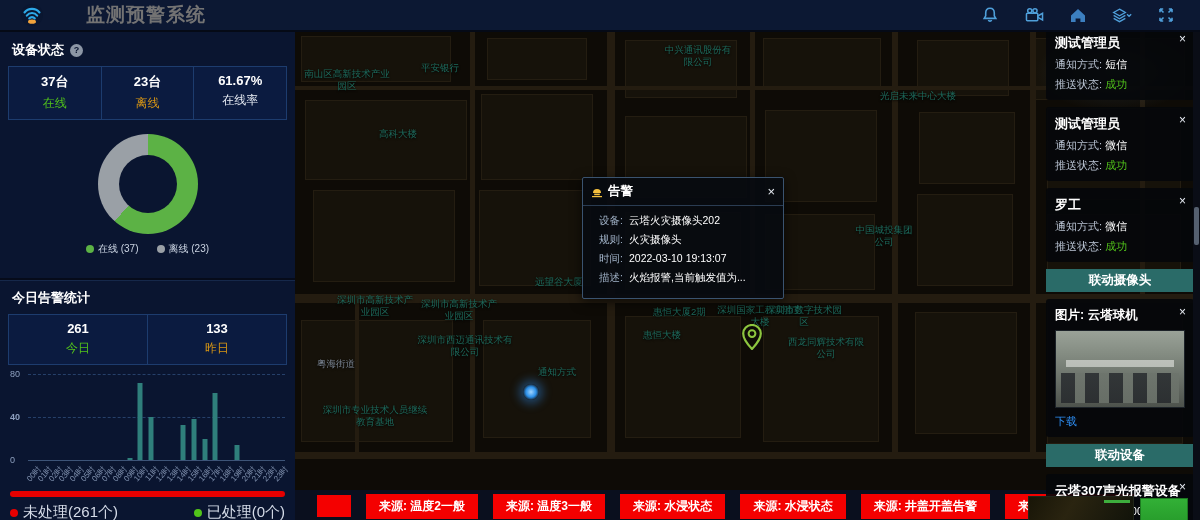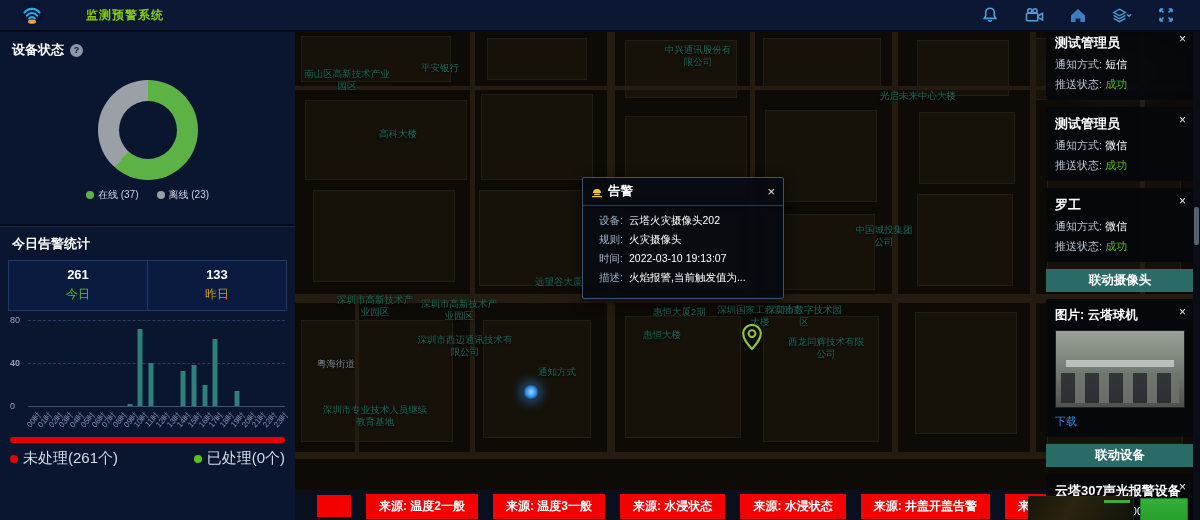--- a/index.html
+++ b/index.html
@@ -2,21 +2,21 @@
 <html><head>
 <meta charset="utf-8">
 <style>
   html,body{margin:0;padding:0;background:#05080f;}
   body{font-family:"Liberation Sans","DejaVu Sans",sans-serif;}
   .app{position:relative;width:1200px;height:520px;overflow:hidden;background:#0a1530;color:#fff;}
 
   
   .hdr{height:30px;background:#0c1833;border-bottom:2px solid #050a16;display:flex;align-items:center;padding:0 14px;}
   .logo{width:24px;height:24px;margin:0 14px 0 6px;flex:none;}
-  .hdr-title{font-size:12px;font-weight:bold;letter-spacing:1px;color:#84cc16;margin:0 0 0 28px;}
+  .hdr-title{font-size:19px;font-weight:bold;letter-spacing:1px;color:#737373;margin:0 0 0 28px;}
   .hdr-icons{margin-left:auto;display:flex;align-items:center;gap:24px;padding-right:10px;}
   .hicon{width:20px;height:20px;display:inline-flex;align-items:center;justify-content:center;cursor:pointer;}
   .hicon svg{stroke:#4f9fda;fill:none;stroke-width:1.6;}
   .hicon.filled svg{fill:#3c7fc0;stroke:none;}
 
   
   .main{display:flex;height:490px;}
   .left-panel{width:295px;flex:none;background:#0a1530;overflow:hidden;}
   .map-area{position:relative;flex:1;background:#0e0b06;overflow:hidden;}
 
@@ -156,20 +156,34 @@
   </header>
 
   <div class="main">
 
     <aside class="left-panel">
 
       <section>
         <div class="sec-title">
           <span>设备状态</span>
           <span class="help">?</span>
+        </div>
+        <div class="stat-box">
+          <div class="stat-cell">
+            <div class="stat-val">37台</div>
+            <div class="stat-lab c-green">在线</div>
+          </div>
+          <div class="stat-cell">
+            <div class="stat-val">23台</div>
+            <div class="stat-lab c-orange">离线</div>
+          </div>
+          <div class="stat-cell">
+            <div class="stat-val">61.67%</div>
+            <div class="stat-lab c-white">在线率</div>
+          </div>
         </div>
         <div id="donut" style="background: conic-gradient(rgb(92, 178, 69) 0deg, rgb(92, 178, 69) 61.6667%, rgb(154, 160, 166) 61.6667%, rgb(154, 160, 166) 100%);"></div>
         <div class="donut-legend">
           <span class="li">
               <span class="dot donut-dot" style="background: rgb(92, 178, 69);"></span>
               <span>在线 (37)</span>
             </span>
           <span class="li">
               <span class="dot donut-dot" style="background: rgb(154, 160, 166);"></span>
               <span>离线 (23)</span>

